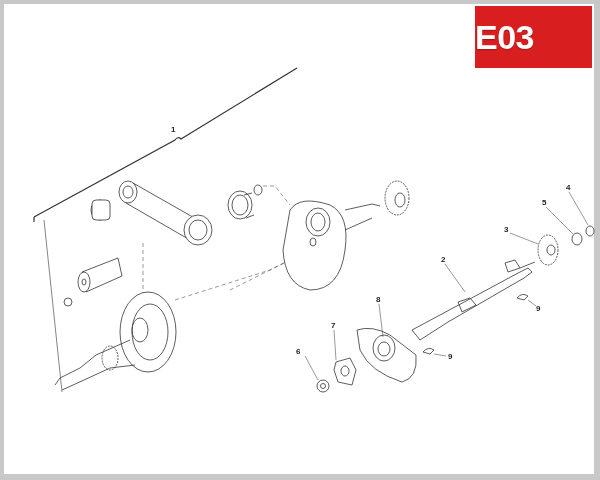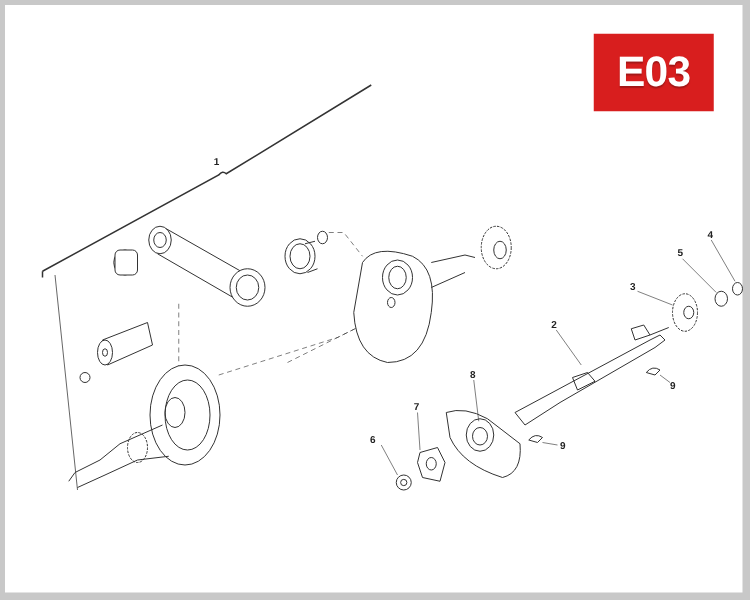--- a/index.html
+++ b/index.html
@@ -1,18 +1,18 @@
 <!DOCTYPE html>
 <html><head>
 <meta charset="utf-8">
 <style>
   html, body { margin: 0; padding: 0; background: #ffffff; }
   body { width: 600px; height: 480px; position: relative; overflow: hidden; font-family: "Liberation Sans", sans-serif; }
   .frame { position: absolute; left: 0; top: 0; width: 600px; height: 480px; box-sizing: border-box; border: 4px solid #c8c8c8; border-right-width: 6px; border-bottom-width: 6px; background: #fff; }
-  .badge { position: absolute; left: 475px; top: 27px; width: 96px; height: 62px; background: #d81e1e; display: flex; align-items: center; justify-content: center; }
+  .badge { position: absolute; left: 475px; top: 6px; width: 117px; height: 62px; background: #d81e1e; display: flex; align-items: center; }
   .badge span { color: #ffffff; font-weight: bold; font-size: 34px; letter-spacing: -0.5px; font-family: "Liberation Sans", sans-serif; text-shadow: 0 1px 1px rgba(0,0,0,0.25); }
   svg.drawing { position: absolute; left: 0; top: 0; }
   .lbl { font-family: "Liberation Sans", sans-serif; font-size: 8px; fill: #222; font-weight: bold; }
 </style>
 </head>
 <body>
 
 <div class="frame"></div>
 
 <div class="badge">

